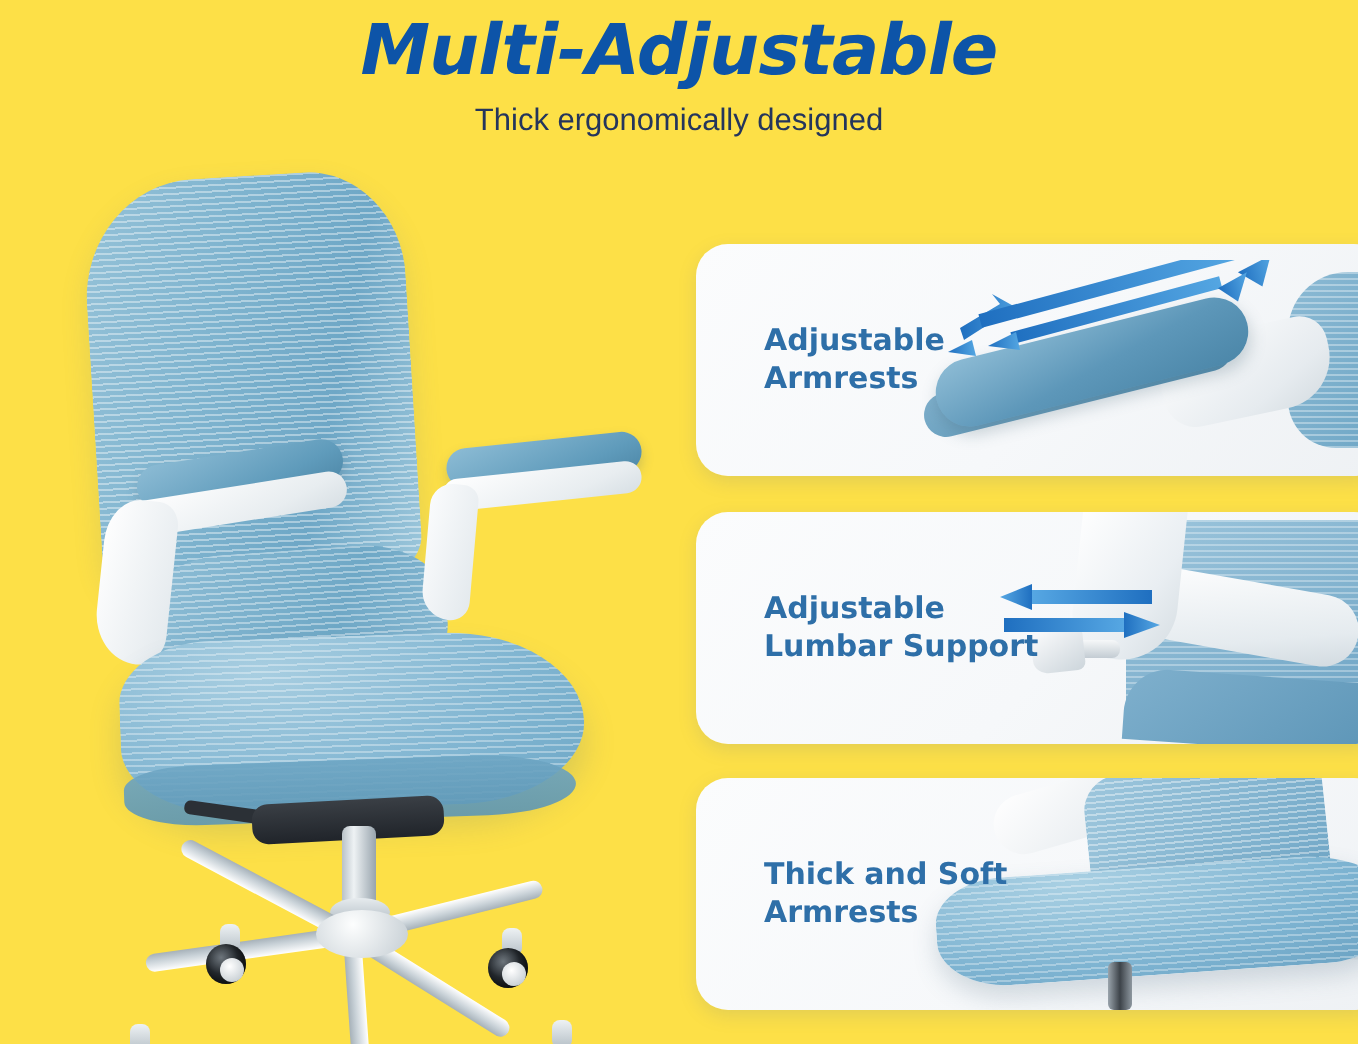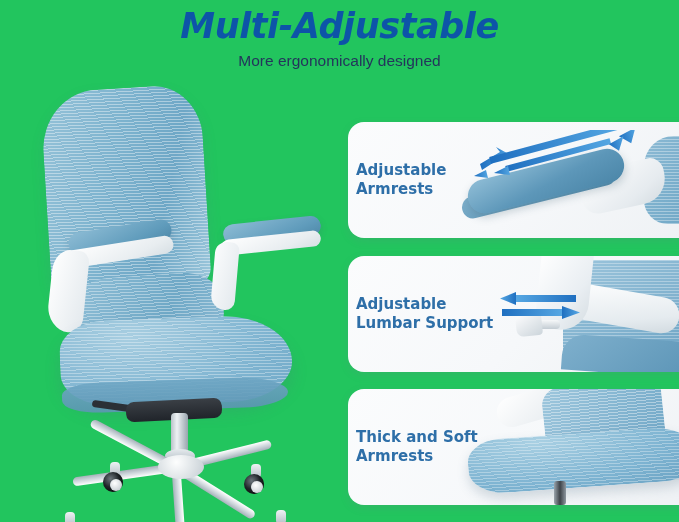--- a/index.html
+++ b/index.html
@@ -2,21 +2,21 @@
 <html><head>
 <meta charset="utf-8">
 <style>
   * { box-sizing: border-box; margin: 0; padding: 0; }
   html, body {
     width: 679px; height: 522px;
     background: #f2f3f5;
     font-family: "Liberation Sans", sans-serif;
     overflow: hidden;
   }
-  .page { position: relative; width: 679px; height: 522px; background: #22c55e; }
+  .page { position: relative; width: 679px; height: 522px; background: #fde047; }
 
   
   .header { position: absolute; left: 0; top: 6px; width: 679px; text-align: center; }
   .title {
     font-size: 35px; font-weight: bold; font-style: italic;
     color: #0d54a8; letter-spacing: -0.4px; line-height: 40px;
     font-family: "DejaVu Sans", sans-serif;
   }
   .subtitle {
     font-size: 15.5px; color: #24355c; line-height: 22px;
@@ -159,21 +159,21 @@
     background: linear-gradient(135deg,#fbfcfd 0%,#f6f8fa 55%,#eef1f4 100%);
     border-radius: 16px;
     box-shadow: 0 3px 9px rgba(110,125,140,.18);
     overflow: hidden;
   }
   .card-1 { top: 122px; height: 116px; }
   .card-2 { top: 256px; height: 116px; }
   .card-3 { top: 389px; height: 116px; }
 
   .card-label {
-    position: absolute; left: 8px; top: 50%; transform: translateY(-50%);
+    position: absolute; left: 34px; top: 50%; transform: translateY(-50%);
     font-size: 15px; font-weight: bold; line-height: 19px;
     color: #2e6fa8; white-space: pre-line; z-index: 4;
     font-family: "DejaVu Sans", sans-serif;
   }
   .card-art { position: absolute; inset: 0; z-index: 1; }
   .card-arrows { position: absolute; z-index: 3; }
 
   
   .c1-pad {
     position: absolute; left: 118px; top: 42px; width: 160px; height: 34px;
@@ -267,21 +267,21 @@
     border-radius: 3px;
   }
 </style>
 </head>
 <body>
 
 <div class="page">
 
   <div class="header">
     <div class="title">Multi-Adjustable</div>
-    <div class="subtitle">More ergonomically designed</div>
+    <div class="subtitle">Thick ergonomically designed</div>
   </div>
 
   <div class="hero">
     <div class="chair">
       <div class="backrest-frame"></div>
       <div class="backrest"></div>
       <div class="lumbar"></div>
 
       <div class="armrest arm-pad arm-left-pad"></div>
       <div class="armrest arm-white arm-left-white"></div>

